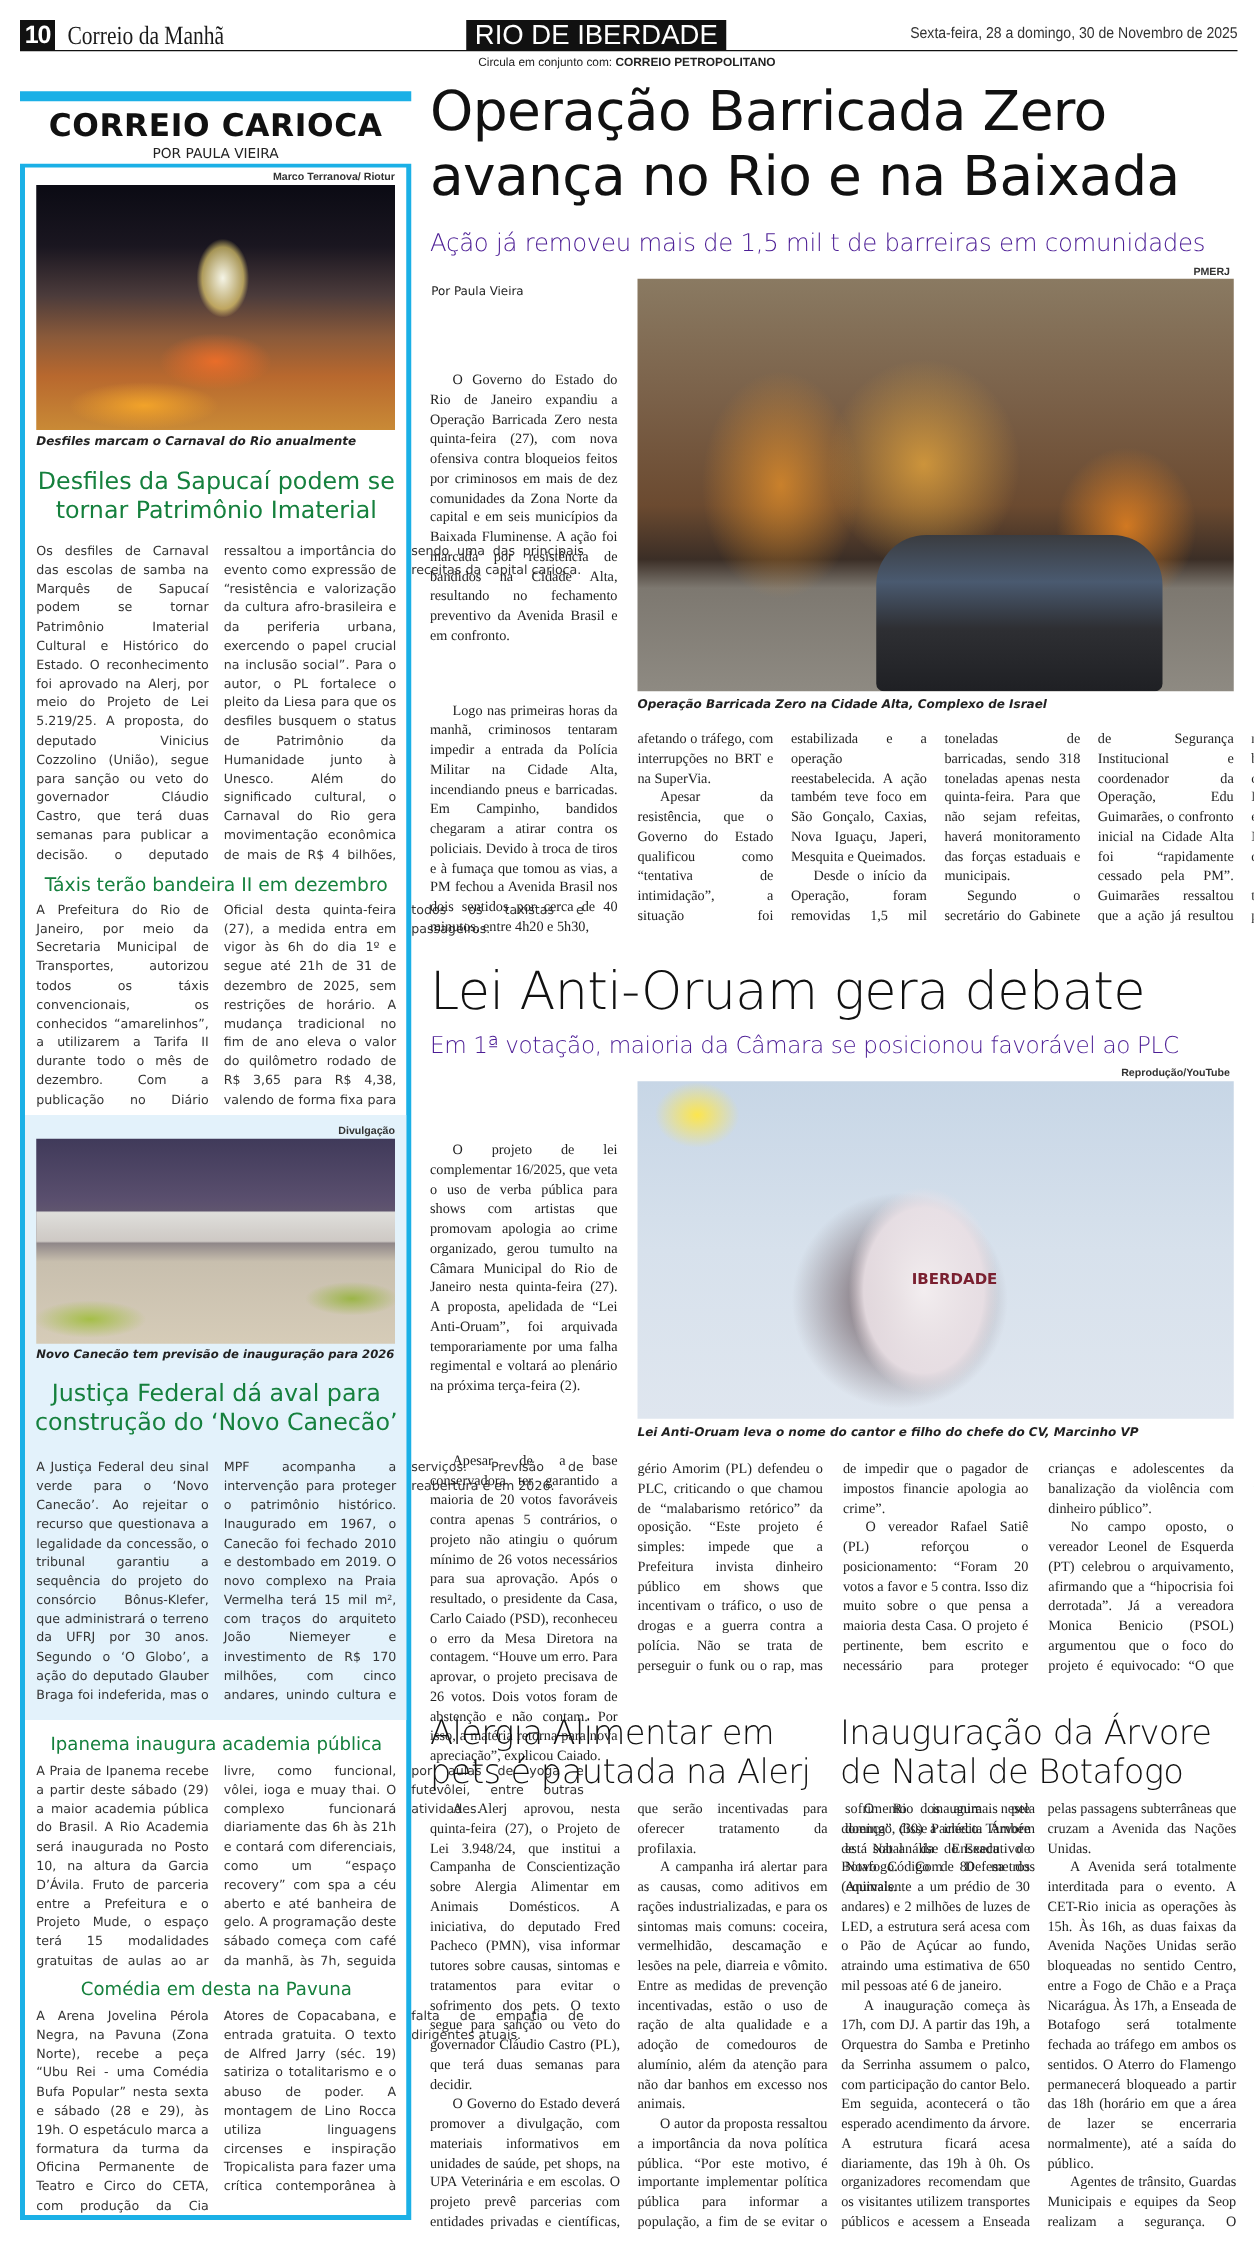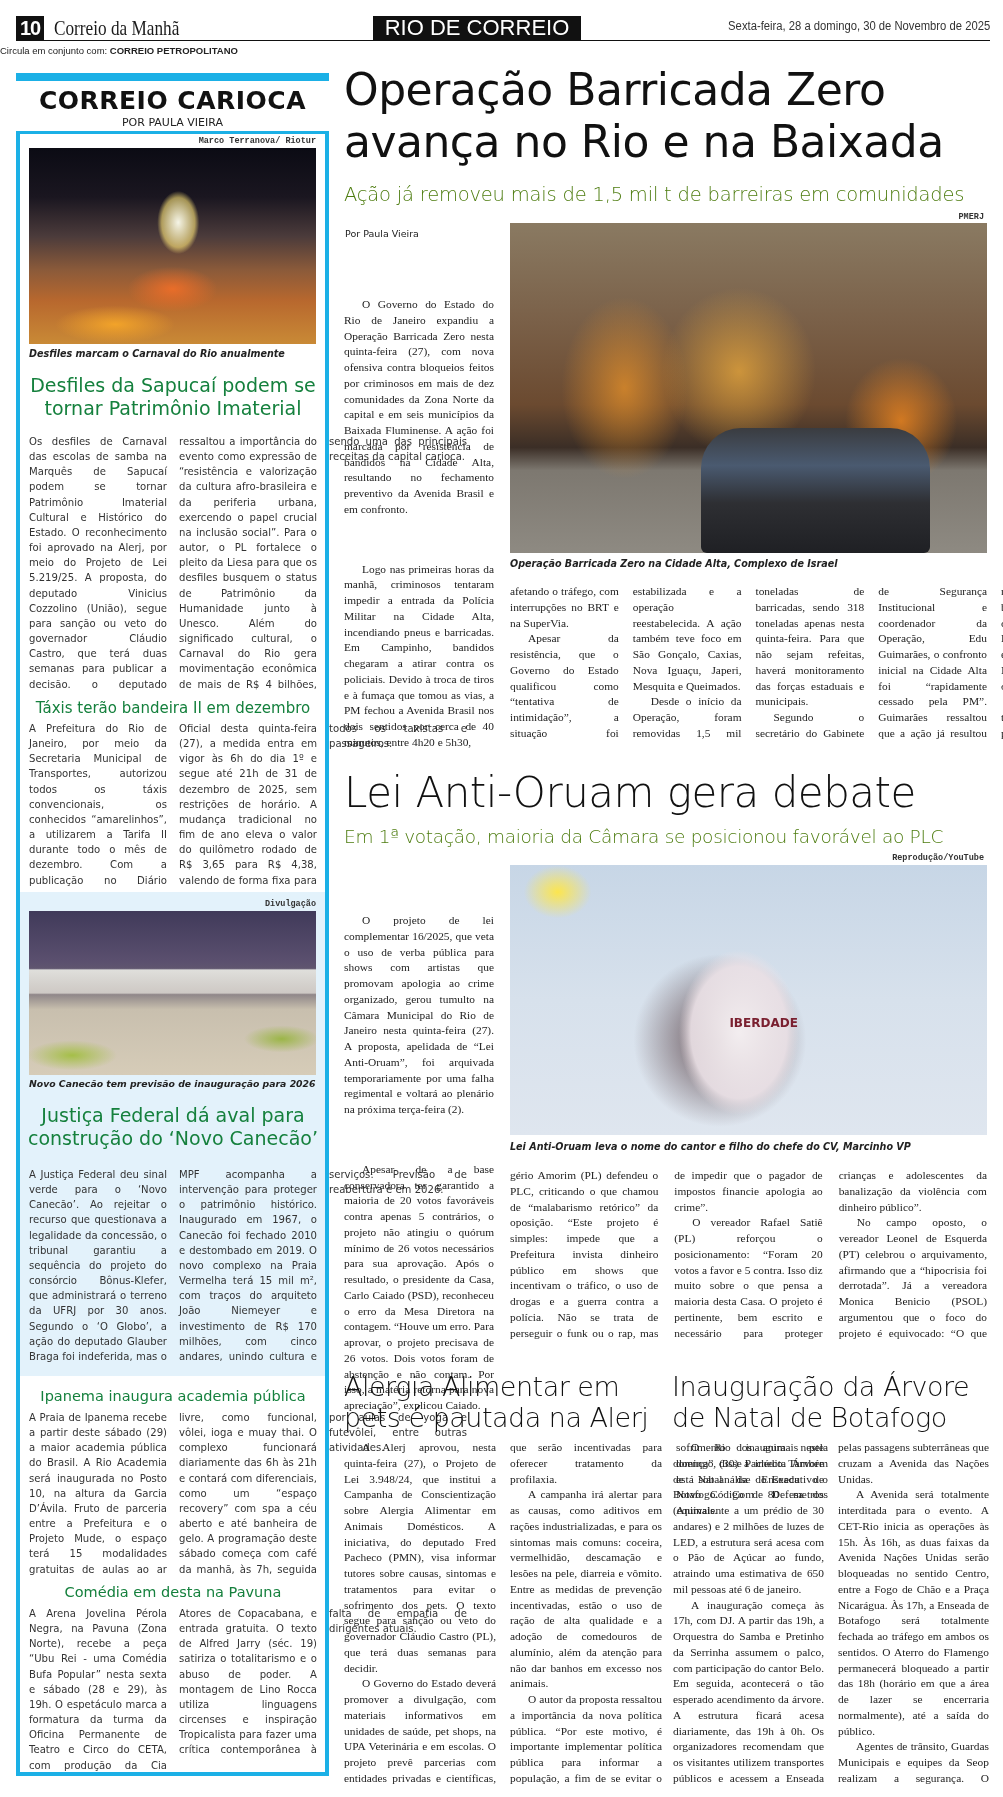--- a/index.html
+++ b/index.html
@@ -5,39 +5,39 @@
   * { box-sizing: border-box; margin: 0; padding: 0; }
   html, body { width: 1003px; height: 1797px; background: #ffffff; overflow: hidden; }
   body { position: relative; font-family: "Liberation Serif", serif; color: #1a1a1a; }
 
   
   .masthead { position: absolute; left: 16px; top: 16px; width: 974px; height: 25px; border-bottom: 1.5px solid #111; }
   .page-num { position: absolute; left: 0; top: 0; width: 28px; height: 24px; background: #111; color: #fff; font-family: "Liberation Sans", sans-serif; font-weight: bold; font-size: 20px; line-height: 24px; text-align: center; letter-spacing: -1px; }
   .paper-name { position: absolute; left: 38px; top: 0; font-family: "Liberation Serif", serif; font-size: 21px; line-height: 24px; transform: scaleX(0.82); transform-origin: left center; font-weight: normal; }
   .section-box { position: absolute; left: 357px; top: 0; width: 208px; height: 24px; background: #111; color: #fff; font-family: "Liberation Sans", sans-serif; font-size: 22px; line-height: 24px; text-align: center; }
   .edition-date { position: absolute; right: 0; top: 3px; font-family: "Liberation Sans", sans-serif; font-size: 12.5px; color: #333; transform: scaleX(0.9); transform-origin: right center; }
-  .circula { position: absolute; left: 0; width: 1003px; top: 45px; text-align: left; font-family: "Liberation Sans", sans-serif; font-size: 9.5px; color: #222; }
+  .circula { position: absolute; left: 0; width: 1003px; top: 45px; text-align: center; font-family: "Liberation Sans", sans-serif; font-size: 9.5px; color: #222; }
   .circula b { font-weight: bold; }
 
   
   .carioca-topbar { position: absolute; left: 16px; top: 73px; width: 313px; height: 8px; background: #1bb0e6; }
   .carioca-title { position: absolute; left: 16px; top: 86px; width: 313px; text-align: center; font-family: "DejaVu Sans", sans-serif; font-weight: bold; font-size: 25px; letter-spacing: 0.5px; color: #111; }
   .carioca-byline { position: absolute; left: 16px; top: 116px; width: 313px; text-align: center; font-family: "DejaVu Sans", sans-serif; font-size: 11px; color: #222; }
   .carioca-frame { position: absolute; left: 16px; top: 131px; width: 313px; height: 1645px; border: 4px solid #1bb0e6; border-top-width: 3px; }
   .carioca-blue { position: absolute; left: 20px; top: 892px; width: 305px; height: 484px; background: #e3f2fb; }
-  .credit { position: absolute; font-family: Liberation Mono, monospace; font-size: 8.5px; font-weight: bold; color: #333; text-align: right; }
+  .credit { position: absolute; font-family: Liberation Sans, sans-serif; font-size: 8.5px; font-weight: bold; color: #333; text-align: right; }
   .caption-sans { position: absolute; font-family: "DejaVu Sans", sans-serif; font-style: italic; font-weight: bold; font-size: 9.6px; color: #222; white-space: nowrap; }
   .photo { position: absolute; overflow: hidden; }
 
   .l-head { position: absolute; left: 22px; width: 302px; text-align: center; font-family: "DejaVu Sans", sans-serif; font-weight: 500; color: #15803d; line-height: 1.2; }
   .l-cols { position: absolute; left: 29px; width: 288px; column-count: 2; column-gap: 12px; column-fill: auto; font-family: "DejaVu Sans", sans-serif; font-size: 10.1px; line-height: 15.15px; color: #333; text-align: justify; hyphens: manual; }
 
   
   .big-head { position: absolute; left: 344px; font-family: "DejaVu Sans", sans-serif; font-weight: 500; color: #111; letter-spacing: -0.5px; }
-  .deck { position: absolute; left: 344px; font-family: "DejaVu Sans", sans-serif; font-weight: 300; color: #4d7c0f; }
+  .deck { position: absolute; left: 344px; font-family: "DejaVu Sans", sans-serif; font-weight: 300; color: #4c1d95; }
   .byline-main { position: absolute; left: 345px; top: 228px; font-family: "DejaVu Sans", sans-serif; font-size: 9.5px; color: #222; }
 
   .serif-col { position: absolute; font-family: "Liberation Serif", serif; font-size: 11.4px; line-height: 15.75px; color: #222; text-align: justify; }
   .serif-col p { text-indent: 18px; margin-top: 44px; }
   .serif-cols { position: absolute; font-family: "Liberation Serif", serif; font-size: 11.4px; line-height: 15.75px; color: #222; text-align: justify; column-fill: auto; }
   .serif-cols p { text-indent: 18px; }
 
   .sub-head { position: absolute; font-family: "DejaVu Sans", sans-serif; font-weight: 300; font-size: 27px; line-height: 31px; color: #111; letter-spacing: -0.5px; }
 
   
@@ -63,21 +63,21 @@
       radial-gradient(ellipse 60px 20px at 15% 88%, rgba(160,190,60,0.9), transparent 75%),
       radial-gradient(ellipse 50px 18px at 88% 78%, rgba(150,180,60,0.9), transparent 75%),
       linear-gradient(180deg, #403a5a 0%, #5a4f6e 30%, #6a6270 45%, #c8bfae 60%, #d6ccb8 100%); }
 </style>
 </head>
 <body>
 
 <header class="masthead">
   <div class="page-num">10</div>
   <div class="paper-name">Correio da Manhã</div>
-  <div class="section-box">RIO DE CORREIO</div>
+  <div class="section-box">RIO DE IBERDADE</div>
   <div class="edition-date">Sexta-feira, 28 a domingo, 30 de Novembro de 2025</div>
 </header>
 <div class="circula">
   <span>Circula em conjunto com:</span>
   <b>CORREIO PETROPOLITANO</b>
 </div>
 
 <div class="carioca-topbar"></div>
 <div class="carioca-title">CORREIO CARIOCA</div>
 <div class="carioca-byline">POR PAULA VIEIRA</div>

